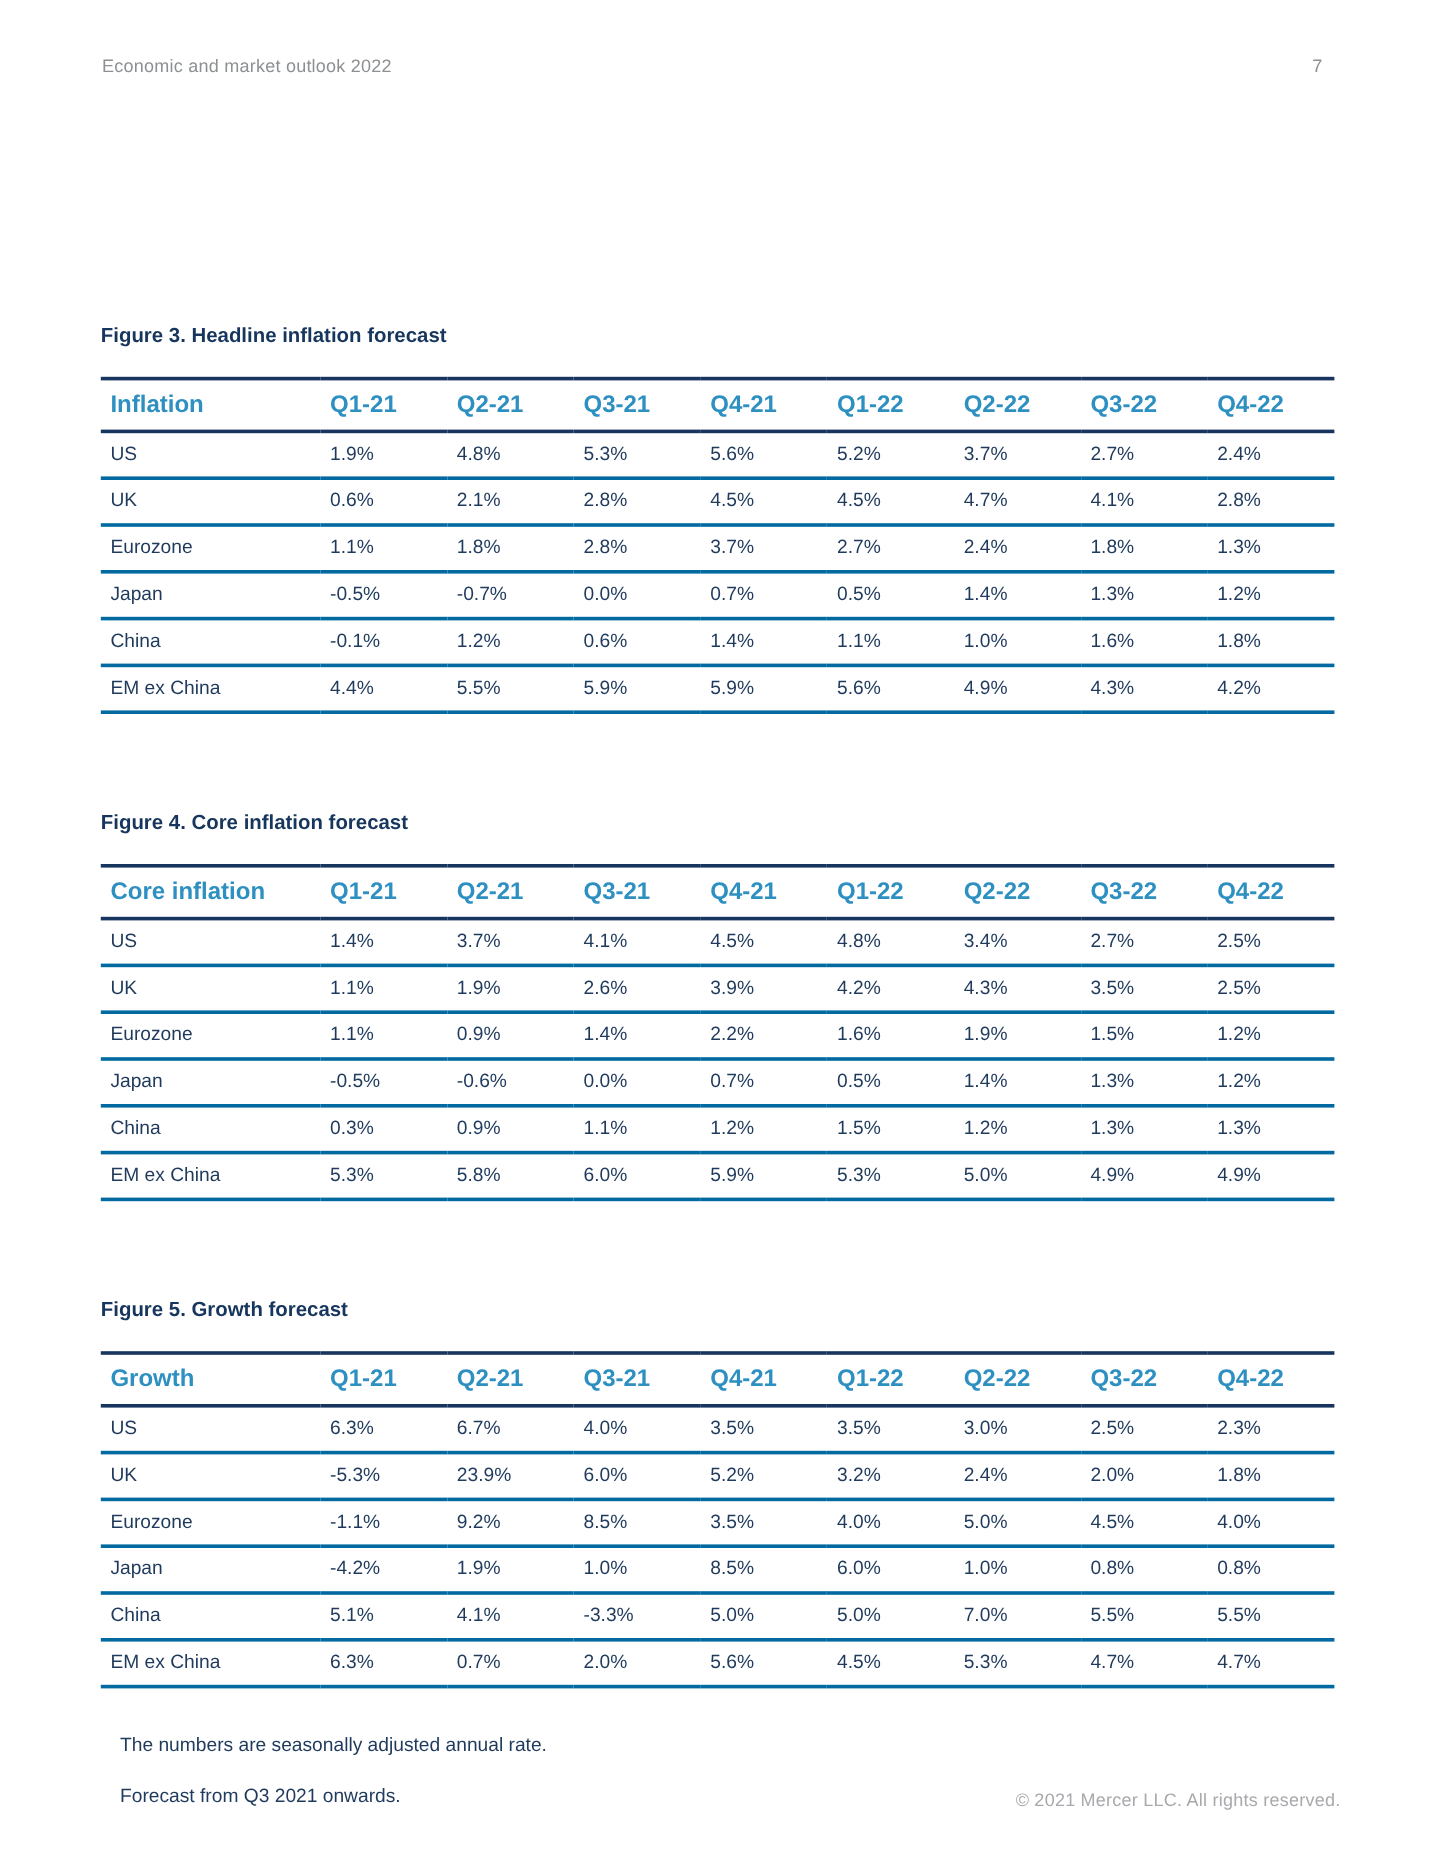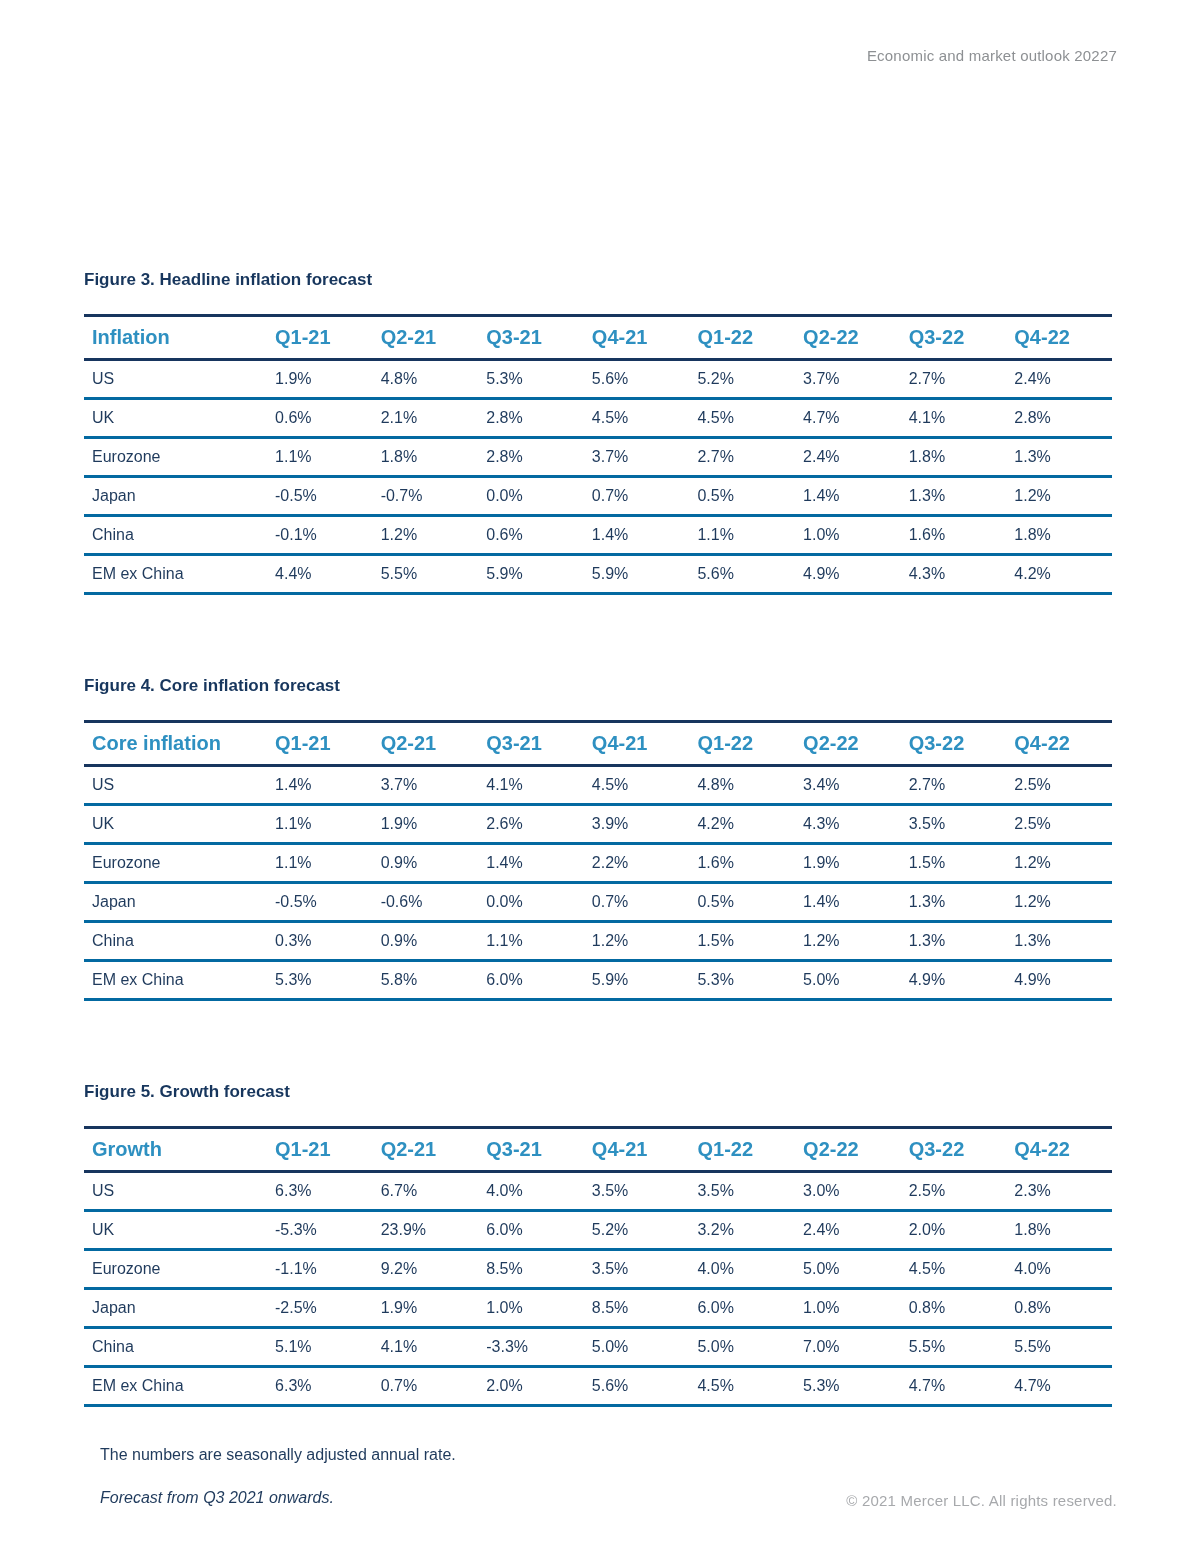--- a/index.html
+++ b/index.html
@@ -11,23 +11,23 @@
     position: relative;
     width: 1200px;
     height: 1553px;
     font-family: "Liberation Sans", "DejaVu Sans", sans-serif;
     overflow: hidden;
   }
   .top-header {
     position: absolute;
     top: 47px;
     left: 85px;
-    right: 83px;
+    right: 98px;
     display: flex;
-    justify-content: flex-end;
+    justify-content: space-between;
     font-size: 15px;
     color: #8d9093;
     letter-spacing: 0.2px;
   }
   .content {
     position: absolute;
     left: 84px;
     top: 270px;
     width: 1028px;
   }
@@ -76,21 +76,20 @@
     margin-top: 37px;
     font-size: 16px;
     color: #1f3a5c;
     line-height: 22px;
   }
   .notes p {
     margin: 16px;
   }
   .notes .note-gap {
     margin-top: 21px;
-    font-style: italic;
   }
   .copyright {
     position: absolute;
     top: 1492px;
     right: 83px;
     font-size: 15px;
     color: #a7a9ac;
     letter-spacing: 0.2px;
   }
 </style>
@@ -356,21 +355,21 @@
             <td>9.2%</td>
             <td>8.5%</td>
             <td>3.5%</td>
             <td>4.0%</td>
             <td>5.0%</td>
             <td>4.5%</td>
             <td>4.0%</td>
           </tr>
           <tr>
             <td>Japan</td>
-            <td>-2.5%</td>
+            <td>-4.2%</td>
             <td>1.9%</td>
             <td>1.0%</td>
             <td>8.5%</td>
             <td>6.0%</td>
             <td>1.0%</td>
             <td>0.8%</td>
             <td>0.8%</td>
           </tr>
           <tr>
             <td>China</td>

